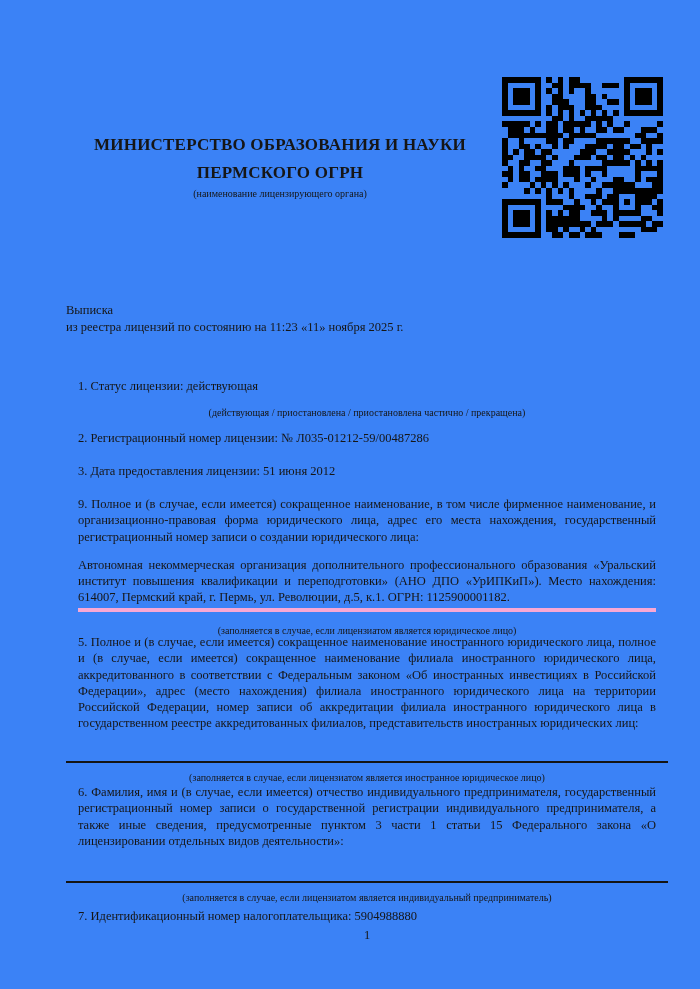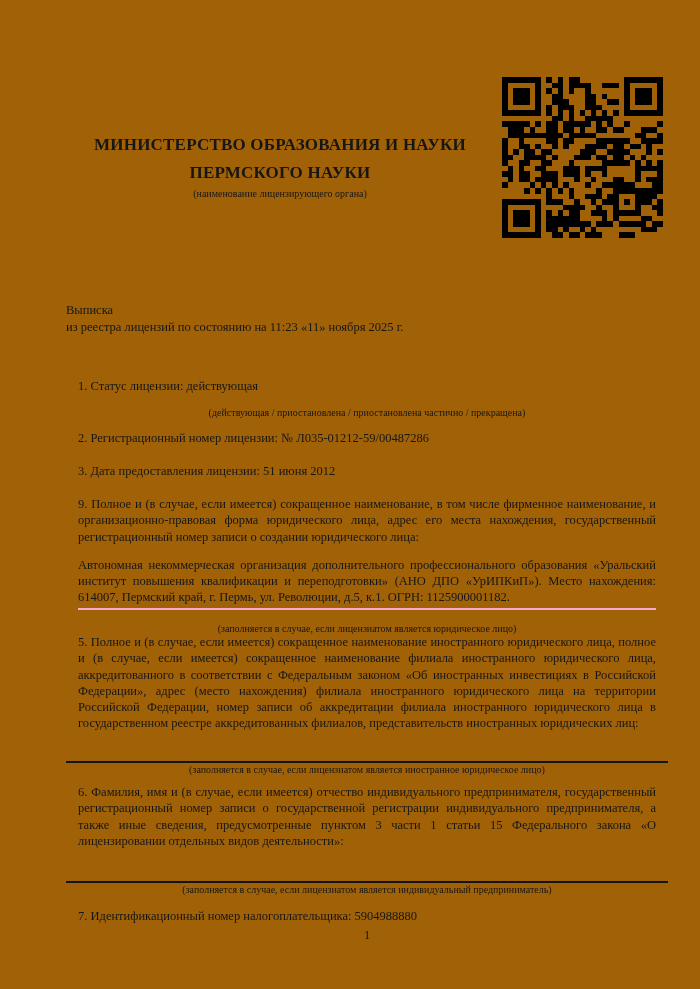--- a/index.html
+++ b/index.html
@@ -1,20 +1,20 @@
 <!DOCTYPE html>
 <html lang="ru"><head>
 <meta charset="utf-8">
 <style>
   html, body { margin: 0; padding: 0; background: #ffffff; }
   .page {
     position: relative;
     width: 700px;
     height: 989px;
-    background: #a16207;
+    background: #3b82f6;
     font-family: "Liberation Serif", serif;
     color: #161616;
     overflow: hidden;
   }
   .qr {
     position: absolute;
     left: 502px;
     top: 77px;
     width: 161px;
     height: 161px;
@@ -54,24 +54,24 @@
     width: 602px;
     font-size: 12.5px;
     line-height: 16.3px;
   }
   .item p { margin: 12px; }
   .just { text-align: justify; }
   .caption {
     text-align: center;
     font-size: 10px;
     line-height: 13px;
-    margin-top: 0;
+    margin-top: 8px;
   }
   .filled-rule {
-    border-bottom: 2px solid #f9a8d4;
+    border-bottom: 4px solid #f9a8d4;
     padding-bottom: 2px;
   }
   .blank-field {
     border-bottom: 2px solid #141414;
   }
   .blank-field.h17 { height: 17px; }
   .blank-field.h20 { height: 20px; }
   .page-number {
     position: absolute;
     left: 66px;
@@ -527,21 +527,21 @@
         <rect x="15" y="28" width="1" height="1"></rect>
         <rect x="16" y="28" width="1" height="1"></rect>
         <rect x="17" y="28" width="1" height="1"></rect>
         <rect x="21" y="28" width="1" height="1"></rect>
         <rect x="22" y="28" width="1" height="1"></rect>
         <rect x="23" y="28" width="1" height="1"></rect>
       </svg></div>
 
   <div class="issuer">
     <div class="issuer-line">МИНИСТЕРСТВО ОБРАЗОВАНИЯ И НАУКИ</div>
-    <div class="issuer-line">ПЕРМСКОГО НАУКИ</div>
+    <div class="issuer-line">ПЕРМСКОГО ОГРН</div>
     <div class="issuer-caption">(наименование лицензирующего органа)</div>
   </div>
 
   <div class="title-block">
     <div>Выписка</div>
     <div>из реестра лицензий по состоянию на 11:23 «11» ноября 2025 г.</div>
   </div>
 
   <div class="item" style="top:366px">
     <p>1. Статус лицензии: действующая</p>

